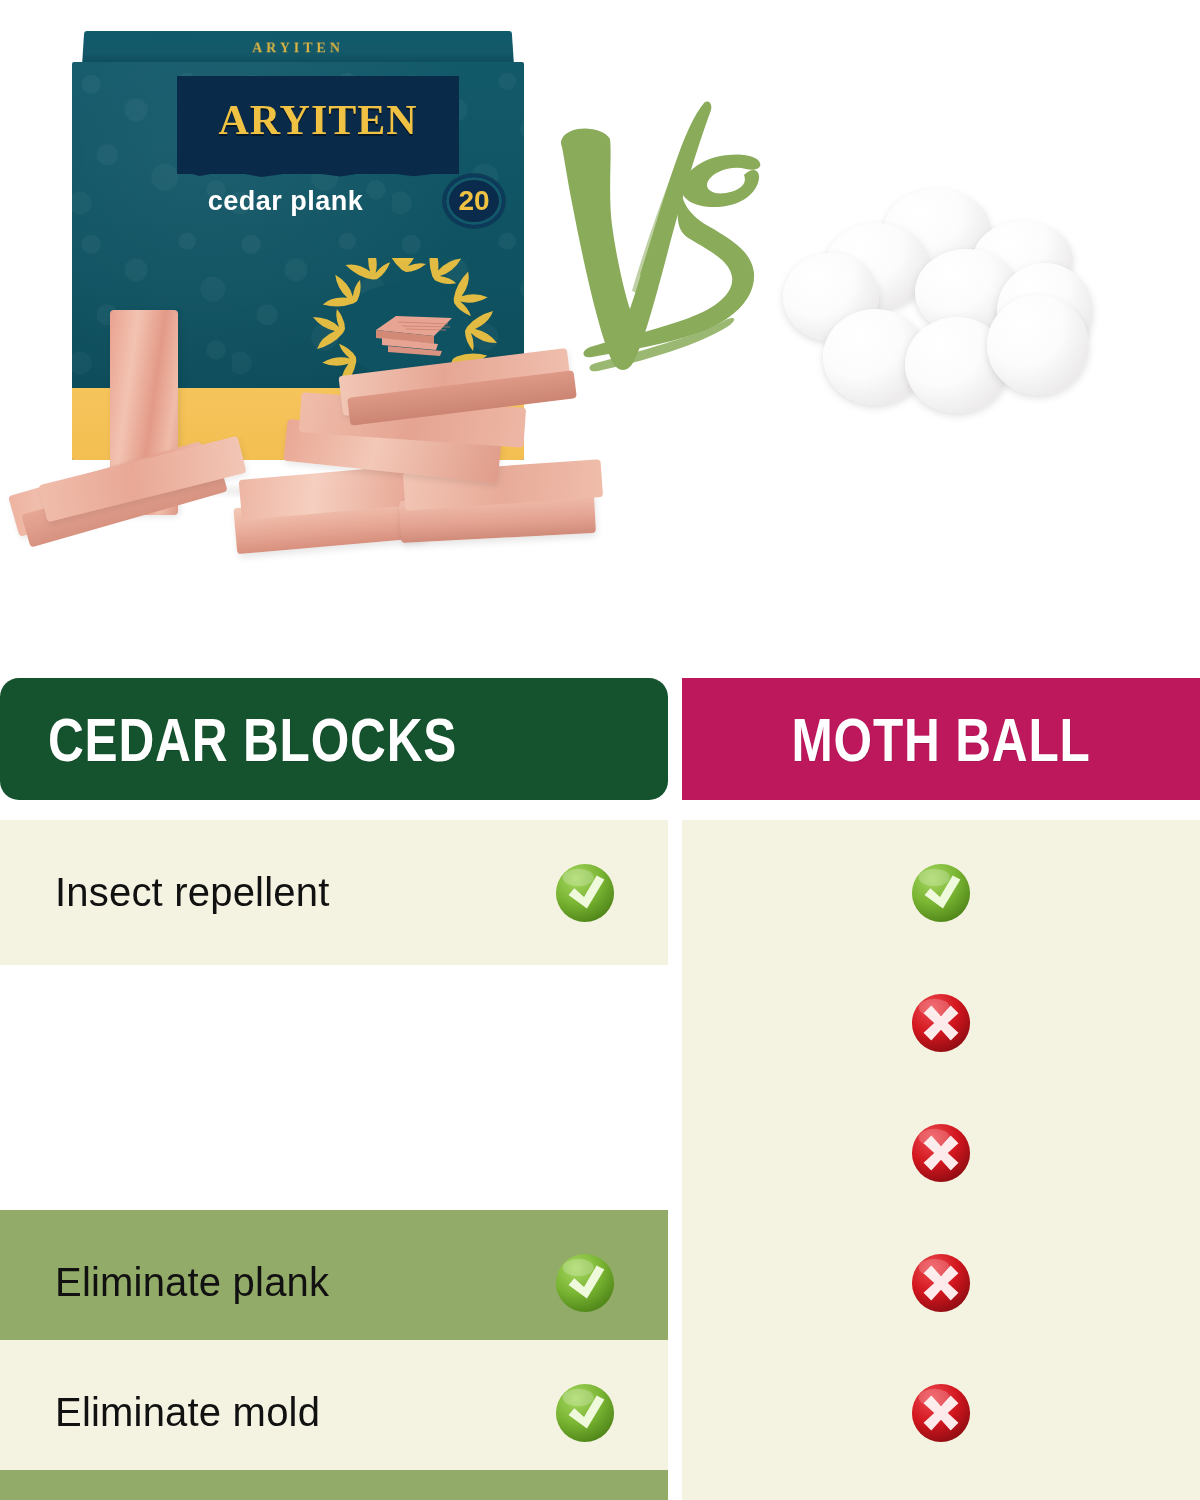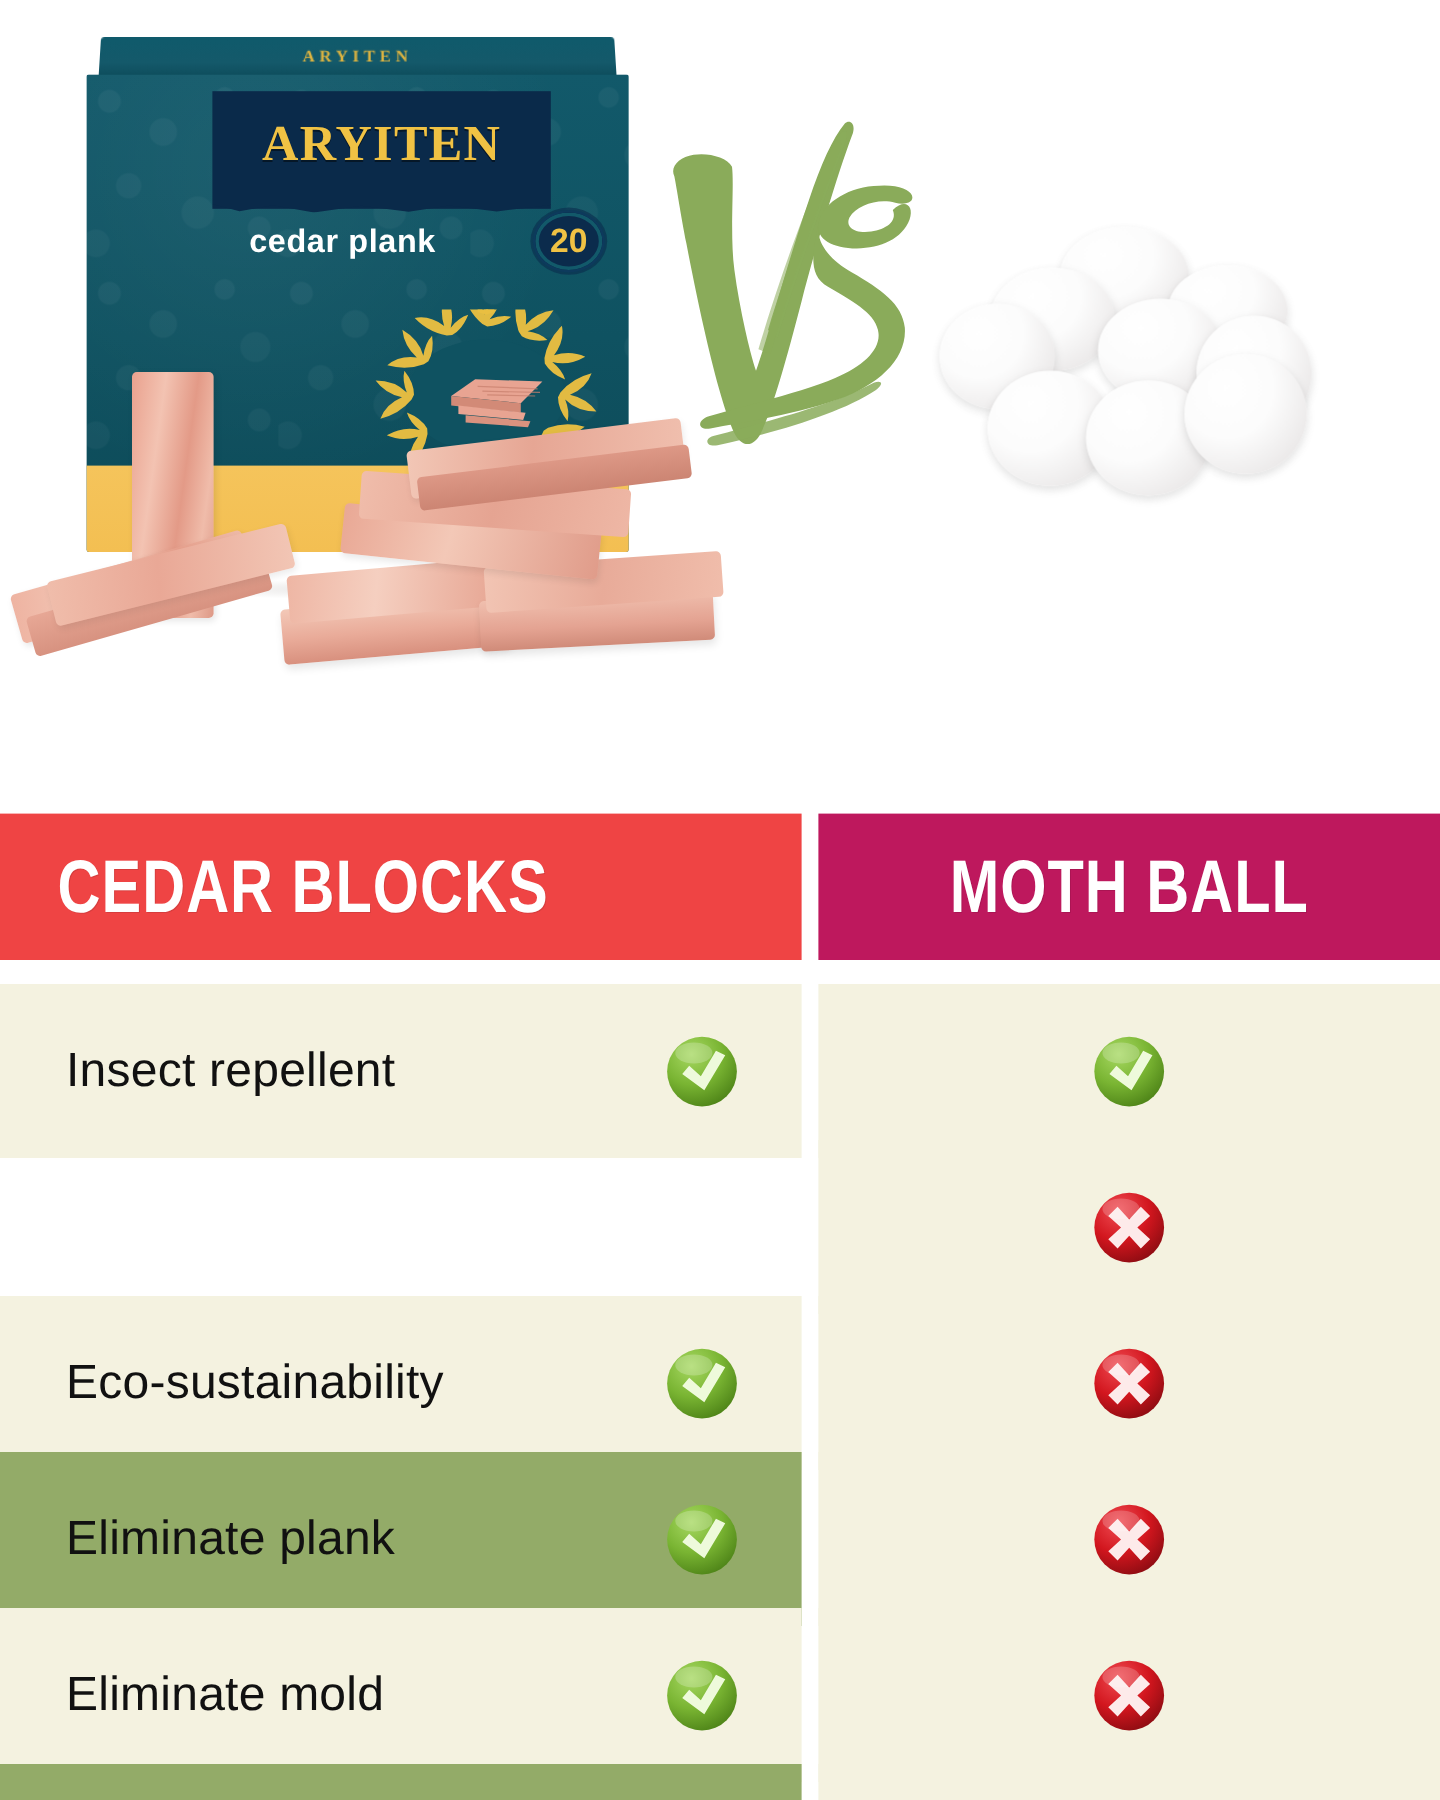--- a/index.html
+++ b/index.html
@@ -109,21 +109,21 @@
 
   
   .table { position:absolute; left:0; top:672px; width:1200px; height:828px; }
   .col-left  { position:absolute; left:0;    width:668px; }
   .col-right { position:absolute; left:682px; width:518px; }
 
   .hdr {
     top:6px; height:122px;
     display:flex; align-items:center;
   }
-  .hdr-left  { background:#ef4444; justify-content:flex-start; padding-left:48px; }
+  .hdr-left  { background:#14532d; justify-content:flex-start; padding-left:48px;border-radius:19px; }
   .hdr-right { background:#be185d; justify-content:center; }
   .hdr-txt {
     color:#ffffff; font-size:62px; font-weight:bold;
     letter-spacing:1px;
     transform:scaleX(.80); transform-origin:left center;
     white-space:nowrap;
     text-shadow:1px 1px 0 rgba(0,0,0,.10);
   }
   .hdr-right .hdr-txt { transform-origin:center center; }
 
@@ -377,93 +377,83 @@
               <stop offset="100%" stop-color="#8e0c12"></stop>
             </radialGradient>
           </defs>
           <circle cx="32" cy="32" r="30" fill="url(#gX)"></circle>
           <path d="M32,25 L42,14 L50,22 L39,32 L50,42 L42,50 L32,39 L22,50 L14,42 L25,32 L14,22 L22,14 Z" fill="#fdeaea"></path>
           <ellipse cx="25" cy="16" rx="16" ry="9" fill="#ffffff" opacity=".20"></ellipse>
         </svg>
     </span>
   </div>
 
-  <div class="col-left row row-left bg-cream" style="top:408px;">
-    <span class="feature-label">Eco-sustainability</span>
+  <div class="col-right row row-right bg-cream" style="top:408px;">
+    <span class="mark">
+      <svg viewBox="0 0 64 64">
+          <circle cx="32" cy="32" r="30" fill="url(#gX)"></circle>
+          <path d="M32,25 L42,14 L50,22 L39,32 L50,42 L42,50 L32,39 L22,50 L14,42 L25,32 L14,22 L22,14 Z" fill="#fdeaea"></path>
+          <ellipse cx="25" cy="16" rx="16" ry="9" fill="#ffffff" opacity=".20"></ellipse>
+        </svg>
+    </span>
+  </div>
+
+  <div class="col-left row row-left bg-olive" style="top:538px;">
+    <span class="feature-label">Eliminate plank</span>
     <span class="mark">
       <svg viewBox="0 0 64 64">
           <circle cx="32" cy="32" r="30" fill="url(#gC)"></circle>
           <path d="M34,48 L52,18 L44,14 L31,36 L21,27 L15,34 Z" fill="#eefadb"></path>
           <ellipse cx="25" cy="16" rx="16" ry="9" fill="#ffffff" opacity=".22"></ellipse>
         </svg>
     </span>
   </div>
-  <div class="col-right row row-right bg-cream" style="top:408px;">
+  <div class="col-right row row-right bg-cream" style="top:538px;">
     <span class="mark">
       <svg viewBox="0 0 64 64">
           <circle cx="32" cy="32" r="30" fill="url(#gX)"></circle>
           <path d="M32,25 L42,14 L50,22 L39,32 L50,42 L42,50 L32,39 L22,50 L14,42 L25,32 L14,22 L22,14 Z" fill="#fdeaea"></path>
           <ellipse cx="25" cy="16" rx="16" ry="9" fill="#ffffff" opacity=".20"></ellipse>
         </svg>
     </span>
   </div>
 
-  <div class="col-left row row-left bg-olive" style="top:538px;">
-    <span class="feature-label">Eliminate plank</span>
+  <div class="col-left row row-left bg-cream" style="top:668px;">
+    <span class="feature-label">Eliminate mold</span>
     <span class="mark">
       <svg viewBox="0 0 64 64">
           <circle cx="32" cy="32" r="30" fill="url(#gC)"></circle>
           <path d="M34,48 L52,18 L44,14 L31,36 L21,27 L15,34 Z" fill="#eefadb"></path>
           <ellipse cx="25" cy="16" rx="16" ry="9" fill="#ffffff" opacity=".22"></ellipse>
         </svg>
     </span>
   </div>
-  <div class="col-right row row-right bg-cream" style="top:538px;">
+  <div class="col-right row row-right bg-cream" style="top:668px;">
     <span class="mark">
       <svg viewBox="0 0 64 64">
           <circle cx="32" cy="32" r="30" fill="url(#gX)"></circle>
           <path d="M32,25 L42,14 L50,22 L39,32 L50,42 L42,50 L32,39 L22,50 L14,42 L25,32 L14,22 L22,14 Z" fill="#fdeaea"></path>
           <ellipse cx="25" cy="16" rx="16" ry="9" fill="#ffffff" opacity=".20"></ellipse>
         </svg>
     </span>
   </div>
 
-  <div class="col-left row row-left bg-cream" style="top:668px;">
-    <span class="feature-label">Eliminate mold</span>
+  <div class="col-left row row-left bg-olive" style="top:798px;">
+
     <span class="mark">
       <svg viewBox="0 0 64 64">
           <circle cx="32" cy="32" r="30" fill="url(#gC)"></circle>
           <path d="M34,48 L52,18 L44,14 L31,36 L21,27 L15,34 Z" fill="#eefadb"></path>
           <ellipse cx="25" cy="16" rx="16" ry="9" fill="#ffffff" opacity=".22"></ellipse>
         </svg>
     </span>
   </div>
-  <div class="col-right row row-right bg-cream" style="top:668px;">
+  <div class="col-right row row-right bg-cream" style="top:798px;">
     <span class="mark">
       <svg viewBox="0 0 64 64">
           <circle cx="32" cy="32" r="30" fill="url(#gX)"></circle>
           <path d="M32,25 L42,14 L50,22 L39,32 L50,42 L42,50 L32,39 L22,50 L14,42 L25,32 L14,22 L22,14 Z" fill="#fdeaea"></path>
           <ellipse cx="25" cy="16" rx="16" ry="9" fill="#ffffff" opacity=".20"></ellipse>
         </svg>
     </span>
   </div>
 
-  <div class="col-left row row-left bg-olive" style="top:798px;">
-
-    <span class="mark">
-      <svg viewBox="0 0 64 64">
-          <circle cx="32" cy="32" r="30" fill="url(#gC)"></circle>
-          <path d="M34,48 L52,18 L44,14 L31,36 L21,27 L15,34 Z" fill="#eefadb"></path>
-          <ellipse cx="25" cy="16" rx="16" ry="9" fill="#ffffff" opacity=".22"></ellipse>
-        </svg>
-    </span>
-  </div>
-  <div class="col-right row row-right bg-cream" style="top:798px;">
-    <span class="mark">
-      <svg viewBox="0 0 64 64">
-          <circle cx="32" cy="32" r="30" fill="url(#gX)"></circle>
-          <path d="M32,25 L42,14 L50,22 L39,32 L50,42 L42,50 L32,39 L22,50 L14,42 L25,32 L14,22 L22,14 Z" fill="#fdeaea"></path>
-          <ellipse cx="25" cy="16" rx="16" ry="9" fill="#ffffff" opacity=".20"></ellipse>
-        </svg>
-    </span>
-  </div>
-
 </div>
 
 </body></html>

